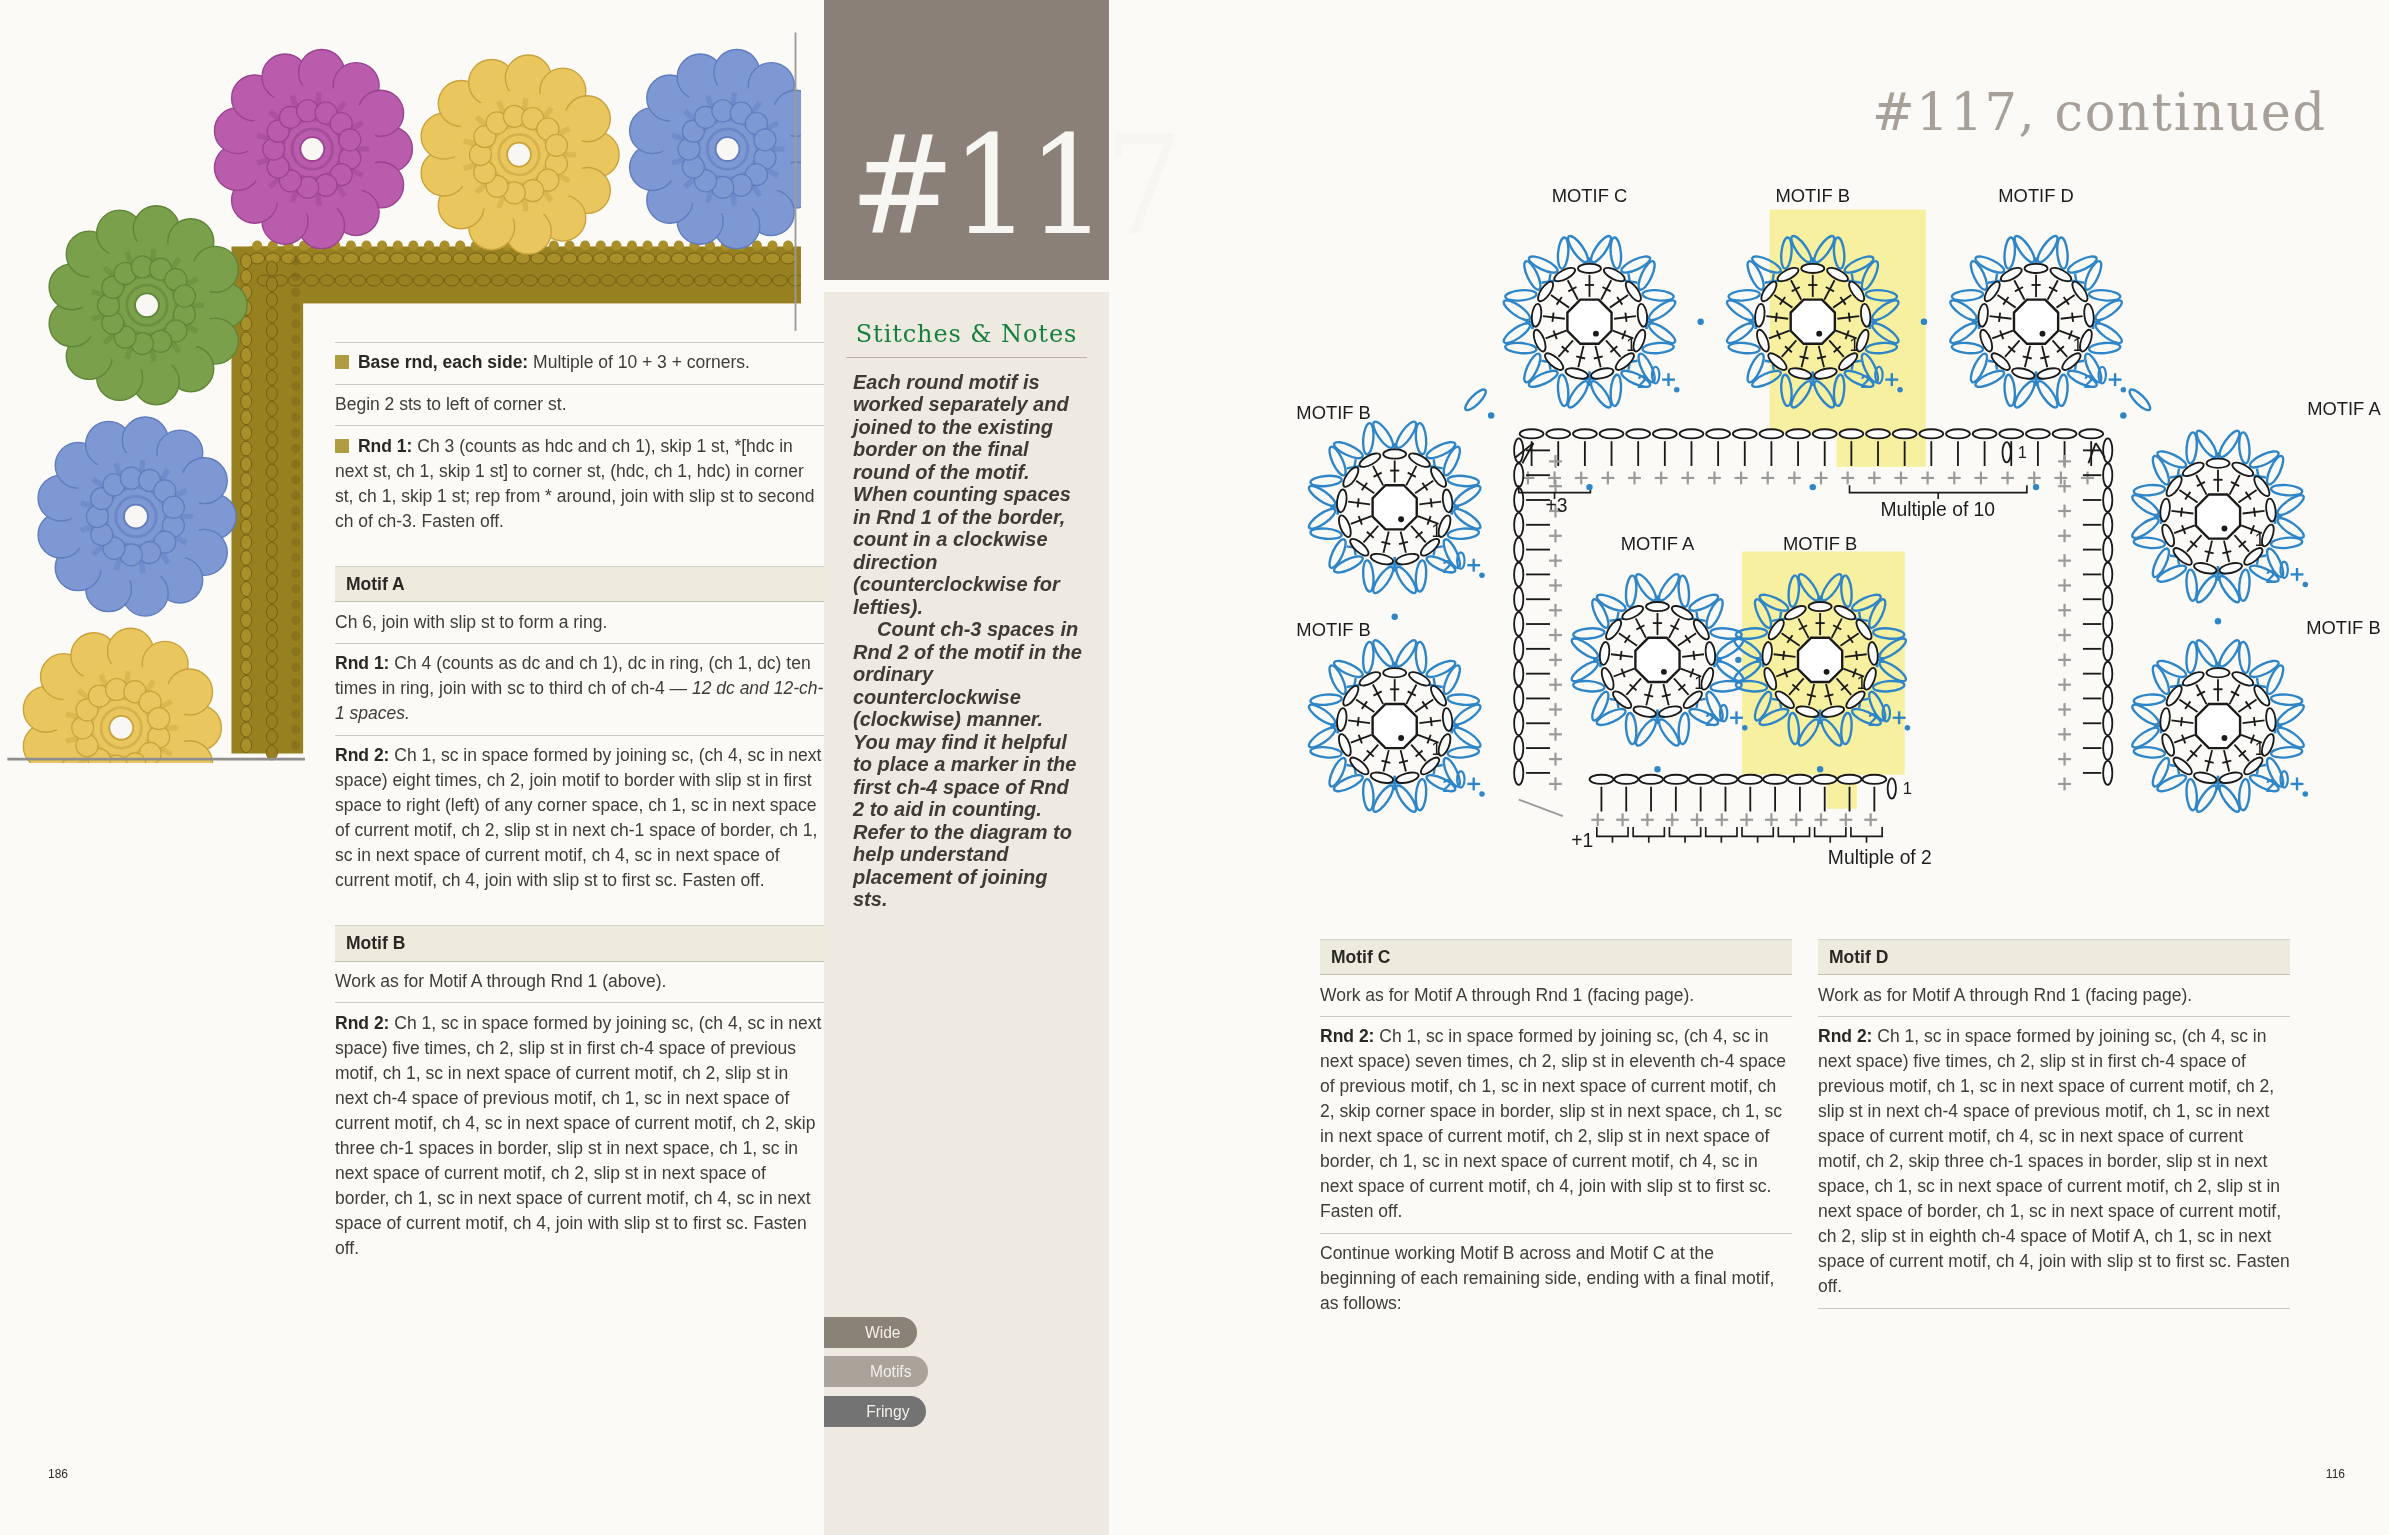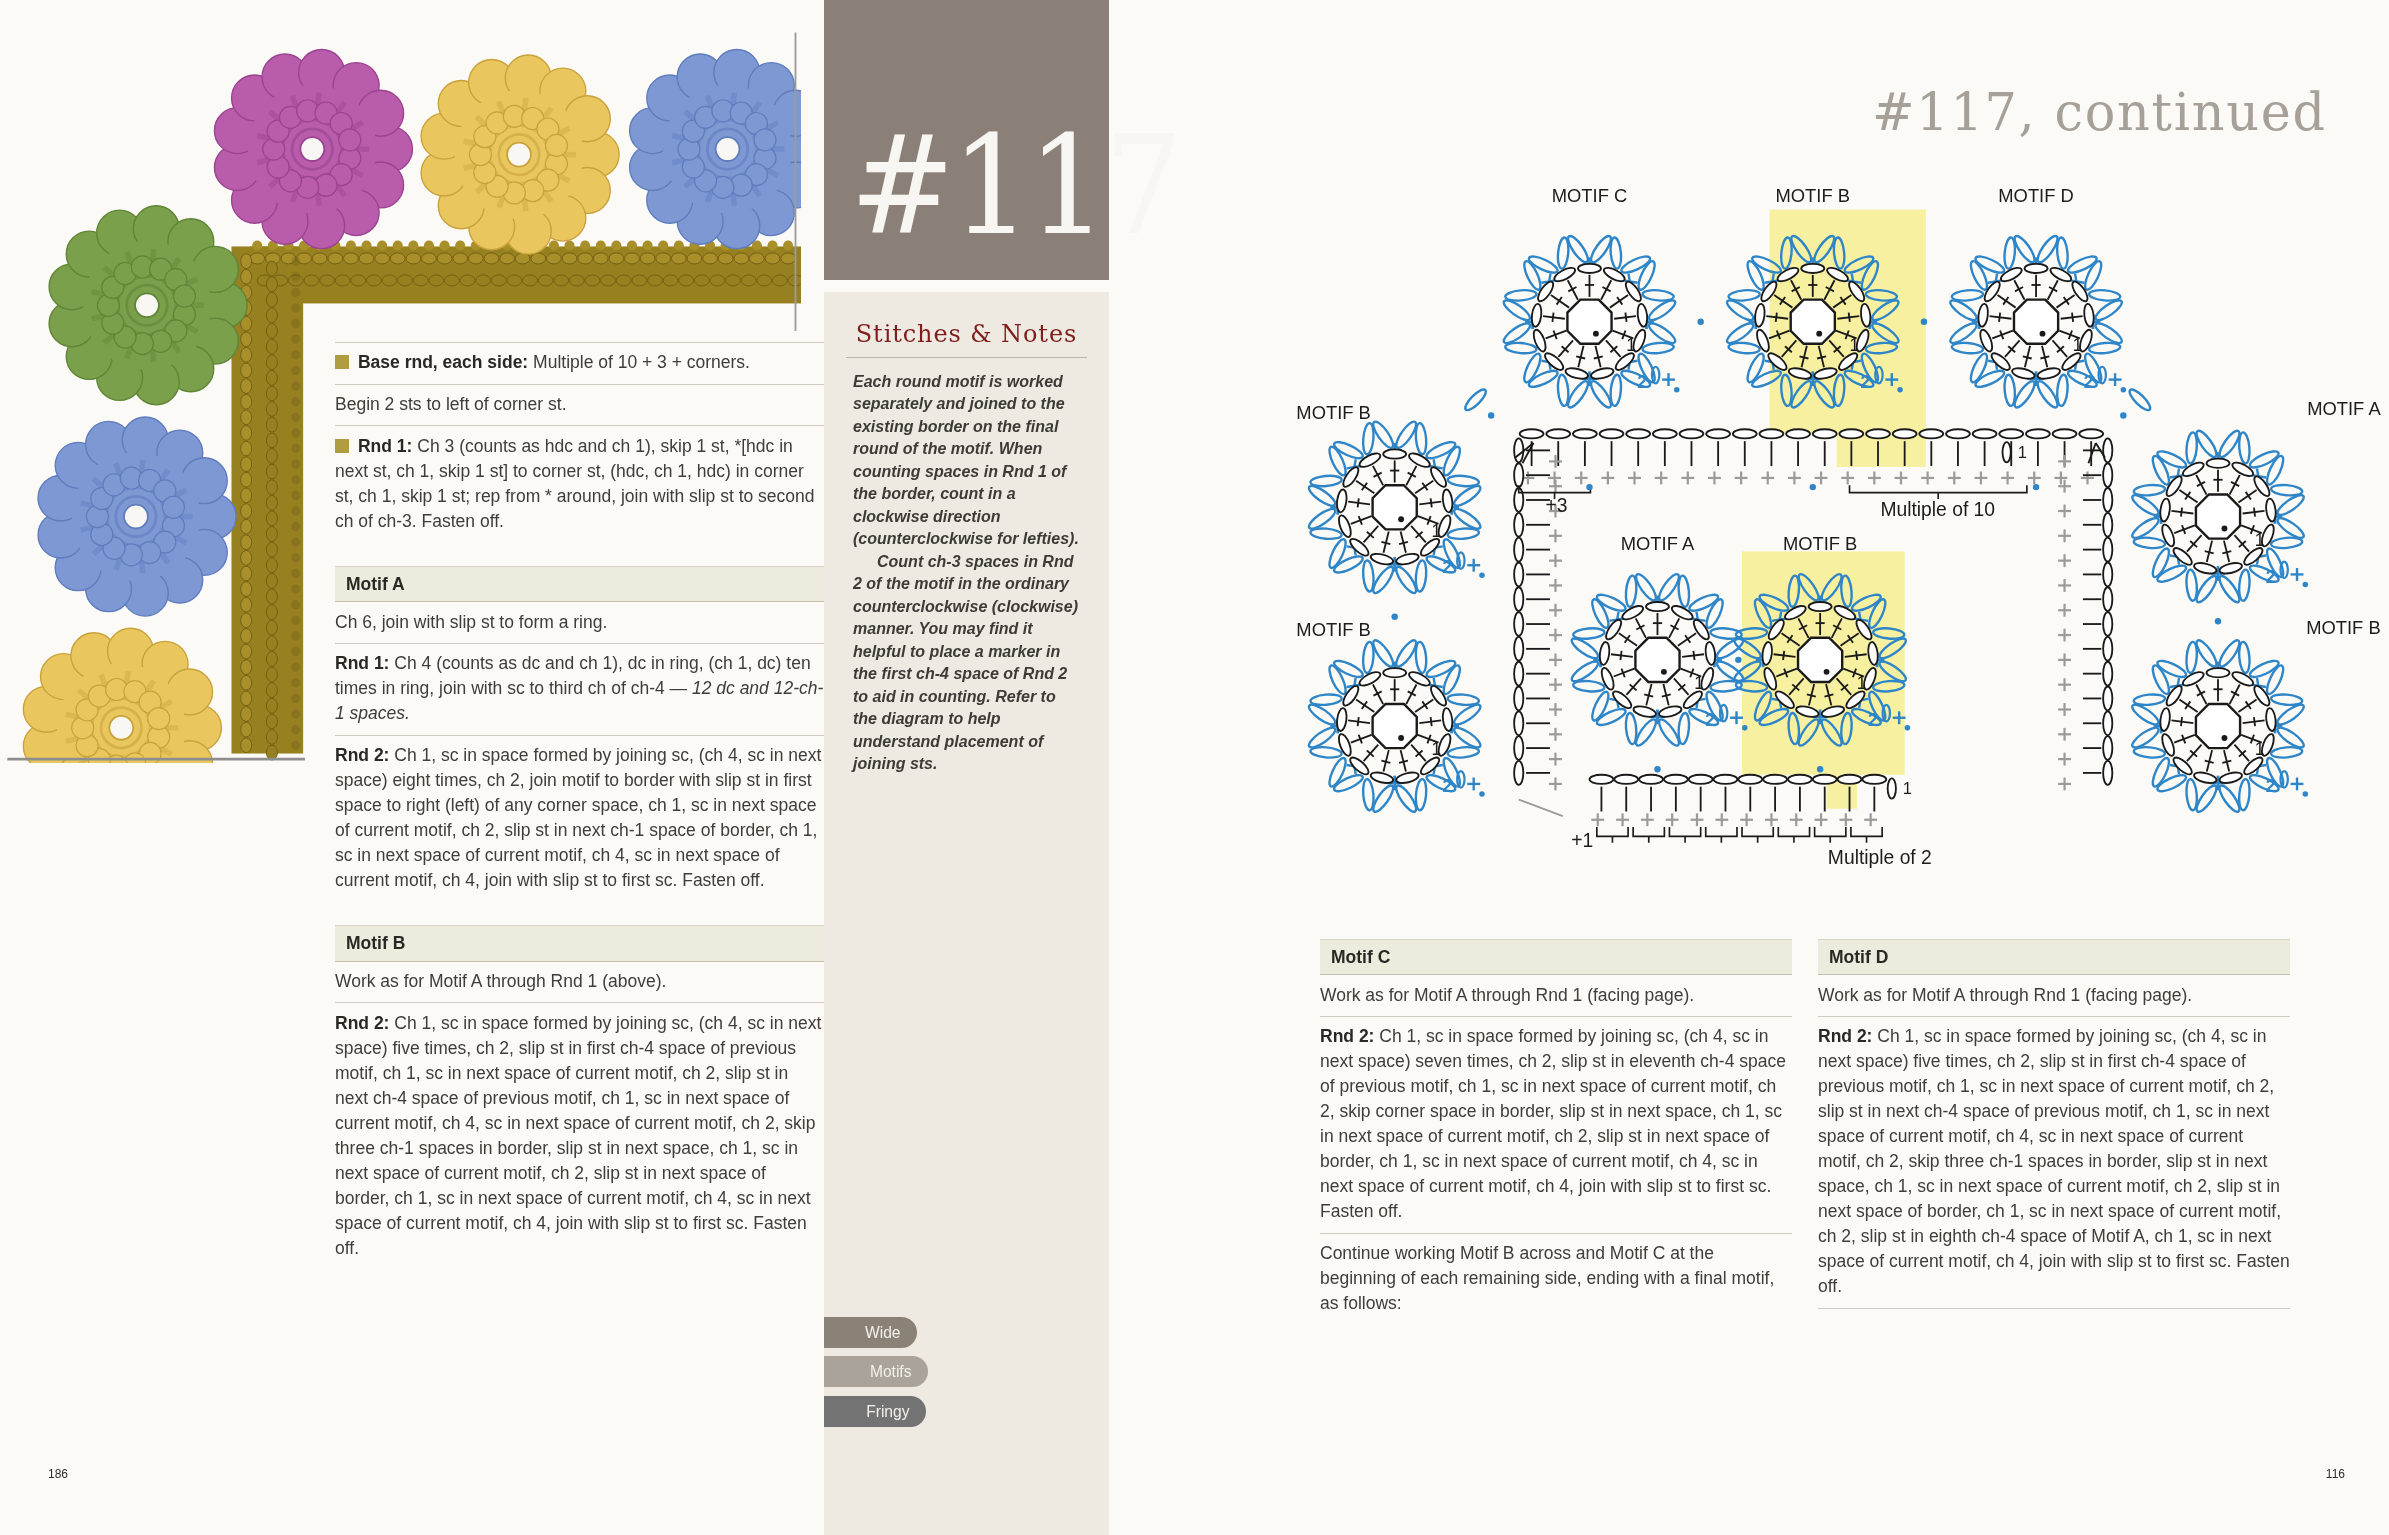--- a/index.html
+++ b/index.html
@@ -8,22 +8,22 @@
   .page{position:absolute;inset:0;}
   svg text{font-family:"Liberation Sans",sans-serif;}
 
   
   .numbox{position:absolute;left:824px;top:0;width:285px;height:280px;background:#8b8077;}
   .numbox .num{position:absolute;left:26px;bottom:26px;color:#f8f6f2;
       font-family:"DejaVu Serif",serif;font-weight:100;font-size:136px;line-height:1;
       letter-spacing:-3.7px;transform:scaleX(.92);transform-origin:left bottom;}
   .midcol{position:absolute;left:824px;top:292px;width:285px;height:1243px;background:#eeeae1;}
   .notes-title{margin:27.6px 22px 0;padding-bottom:9.2px;border-bottom:1.8px solid #b9b3a6;
-      font-family:"DejaVu Serif",serif;font-size:24px;color:#7f1d1d;text-align:center;letter-spacing:0.9px;}
-  .notes-body{margin:13px 26px 4px 29px;font-size:16px;line-height:22.5px;
+      font-family:"DejaVu Serif",serif;font-size:24px;color:#15803d;text-align:center;letter-spacing:0.9px;}
+  .notes-body{margin:13px 26px 4px 29px;font-size:20px;line-height:22.5px;
       font-style:italic;font-weight:600;color:#3e3a35;}
   .notes-body p{margin:0;}
   .notes-body p.indent{text-indent:24px;}
   .tags{position:absolute;left:824px;top:1317px;}
   .pill{height:31px;line-height:31px;border-radius:0 15.6px 15.6px 0;margin-bottom:8.3px;
       color:#f3f1ea;font-size:15.6px;text-align:right;padding-right:16.5px;box-sizing:border-box;}
   .pill:nth-child(1){width:93px;background:#8a8177;}
   .pill:nth-child(2){width:104px;background:#a9a399;}
   .pill:nth-child(3){width:102px;background:#737373;}
 

